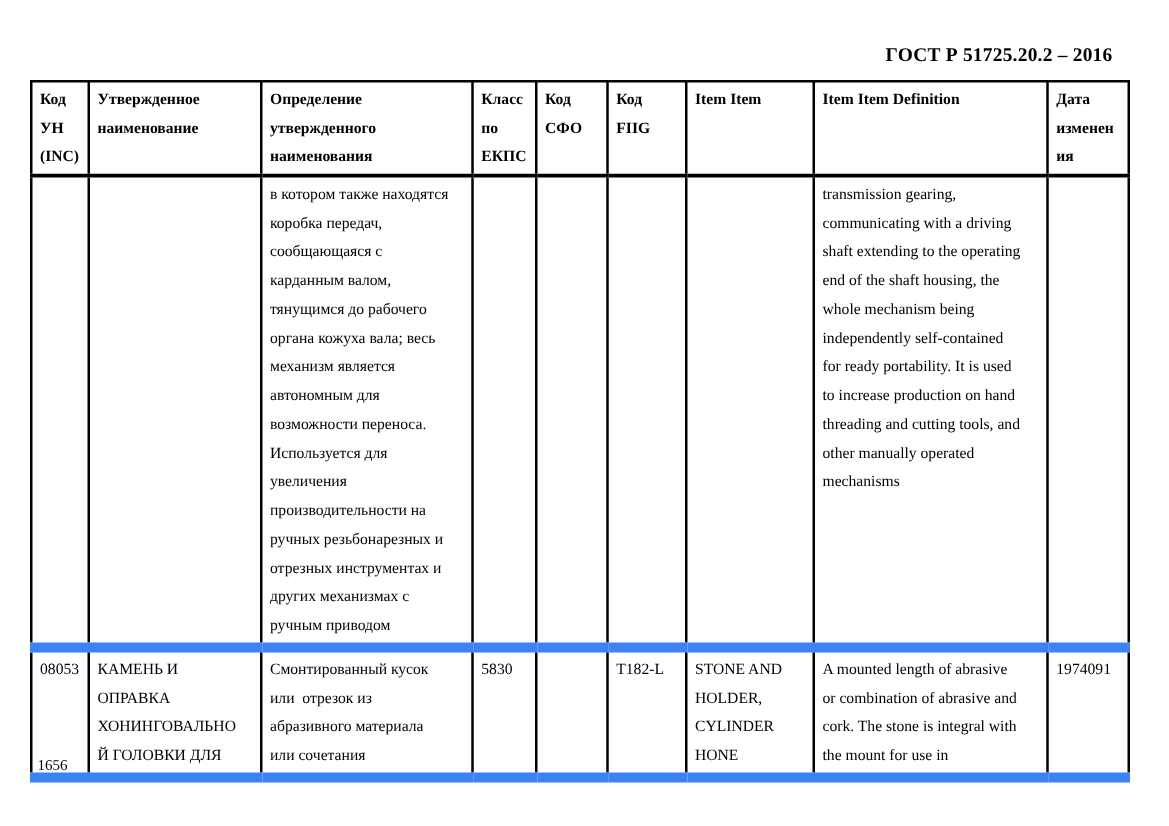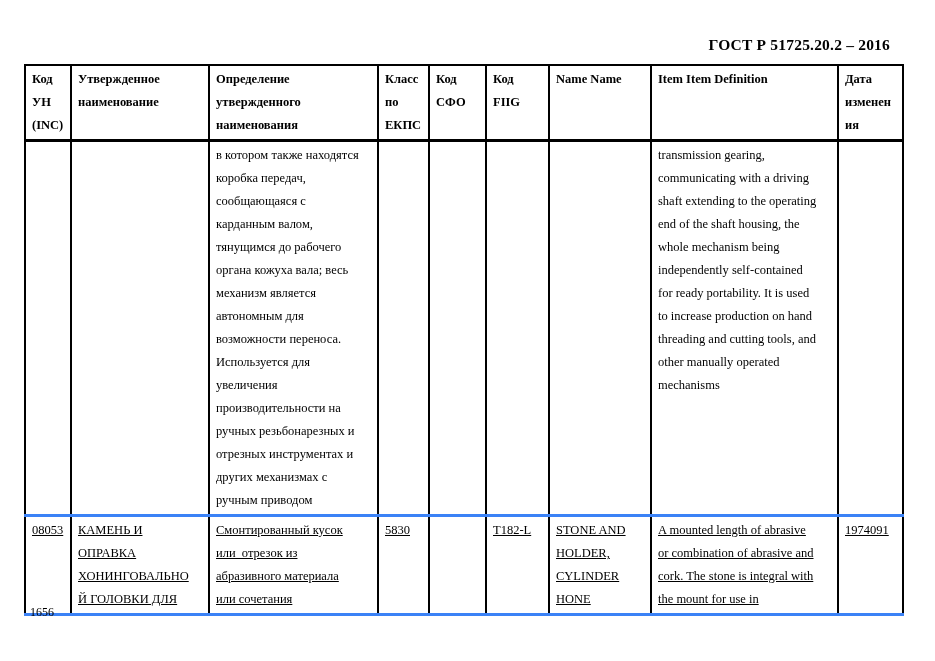--- a/index.html
+++ b/index.html
@@ -45,24 +45,24 @@
     white-space: pre-wrap;
     word-wrap: break-word;
     overflow: hidden;
   }
   table.catalog thead th {
     border-top: 2px solid #000;
     border-bottom: 3px solid #000;
     font-weight: bold;
   }
   table.catalog tbody td {
-    border-bottom: 3px solid #3b82f6;
+    border-bottom: 8px solid #3b82f6;
   }
   tr.row-continuation td { height: 368px; }
-  tr.row-item td { height: 92px; text-decoration: underline; }
+  tr.row-item td { height: 92px; }
   .page-number {
     position: absolute;
     left: 30px;
     top: 605px;
     font-size: 12px;
   }
 </style>
 </head>
 <body>
 
@@ -94,21 +94,21 @@
           <th>Определение
 утвержденного
 наименования</th>
           <th>Класс
 по
 ЕКПС</th>
           <th>Код
 СФО</th>
           <th>Код
 FIIG</th>
-          <th>Name Name</th>
+          <th>Item Item</th>
           <th>Item Item Definition</th>
           <th>Дата
 изменен
 ия</th>
         </tr>
       </thead>
     <tbody>
         <tr class="row-continuation">
           <td></td>
           <td></td>

